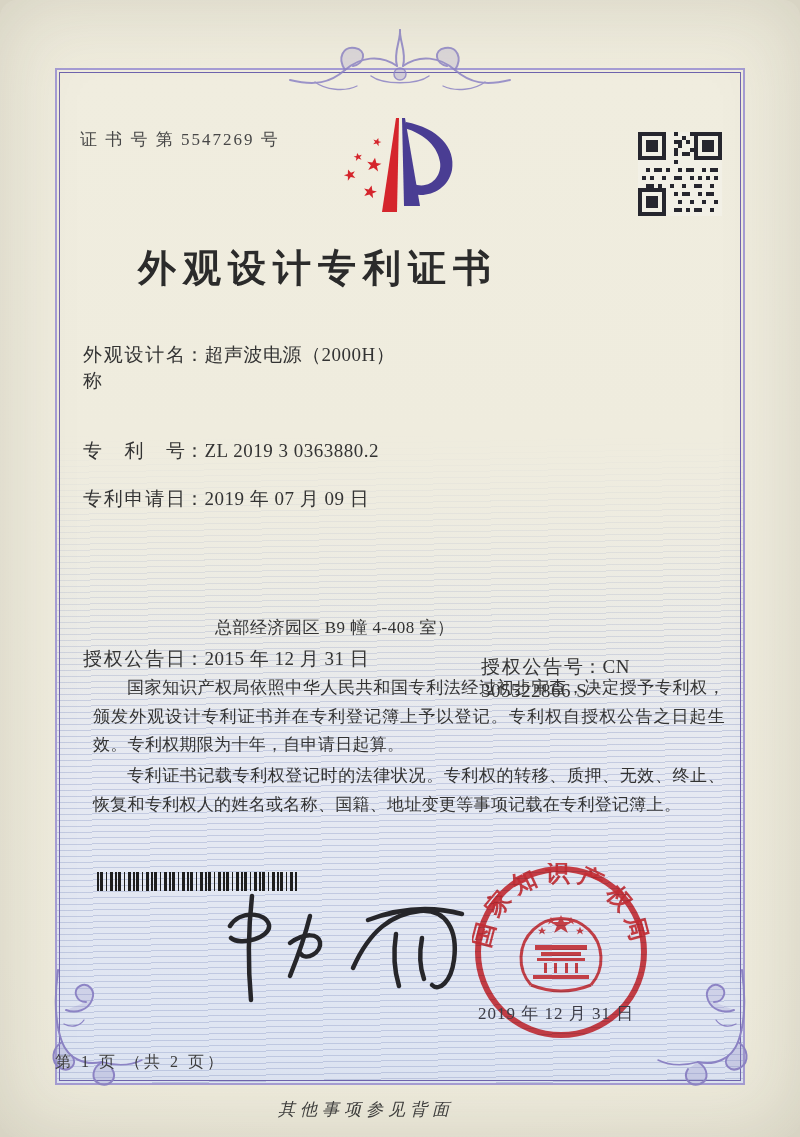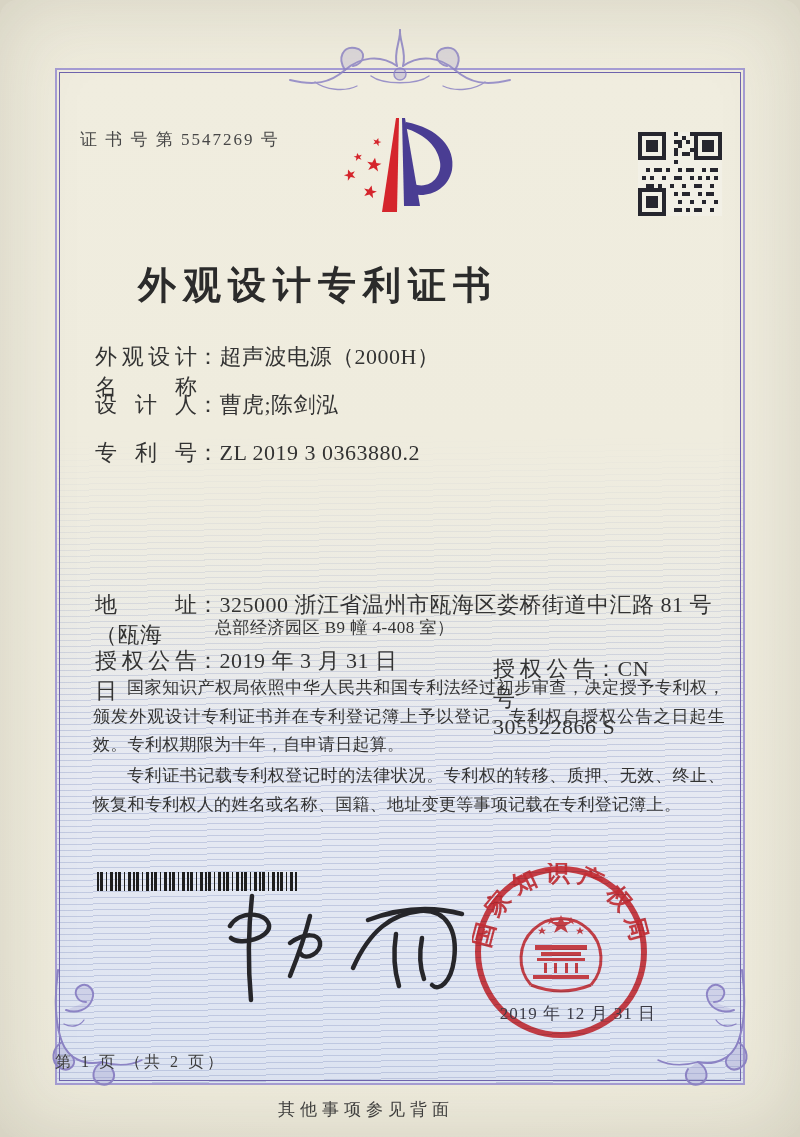--- a/index.html
+++ b/index.html
@@ -19,38 +19,38 @@
   }
   .frame{
     position:absolute;left:55px;top:68px;width:690px;height:1017px;
     border:2px solid #a59cd4;box-sizing:border-box;
   }
   .frame::before{
     content:"";position:absolute;inset:2px;border:1px solid #6f64ae;
   }
   .cert-no{position:absolute;left:80px;top:128px;font-size:17px;letter-spacing:2px;color:#474747;}
   .doc-title{position:absolute;left:0;top:243px;width:636px;text-align:center;
-    font-size:38px;font-weight:600;letter-spacing:7px;color:#2b2b2b;margin-top:17px;}
-  .row{position:absolute;left:95px;width:640px;font-size:22px;color:#333;}
+    font-size:38px;font-weight:600;letter-spacing:7px;color:#2b2b2b;}
+  .row{position:absolute;left:83px;width:640px;font-size:19px;color:#333;}
   .flabel{display:inline-block;width:102px;text-align:justify;text-align-last:justify;vertical-align:top;}
   .fvalue{letter-spacing:.5px;}
   .addr2{position:absolute;left:215px;font-size:17px;color:#333;letter-spacing:.5px;}
   .grant2{position:absolute;left:398px;top:0;margin-top:8px;}
   .para{position:absolute;left:93px;width:632px;font-size:17px;line-height:28.5px;
     text-indent:2em;color:#333;text-align:justify;letter-spacing:.3px;}
   .barcode{position:absolute;left:97px;top:872px;width:200px;height:19px;
     background:repeating-linear-gradient(90deg,#1e1e1e 0 2px,transparent 2px 3px,#1e1e1e 3px 6px,transparent 6px 9px,#1e1e1e 9px 10px,transparent 10px 13px,#1e1e1e 13px 16px,transparent 16px 18px);}
   .director{position:absolute;left:98px;top:930px;font-size:18px;color:#333;line-height:33px;letter-spacing:2px;}
   .seal{position:absolute;left:472px;top:863px;width:178px;height:178px;mix-blend-mode:multiply;opacity:.95;}
-  .seal-date{position:absolute;left:478px;top:1002px;width:178px;text-align:right;
+  .seal-date{position:absolute;left:478px;top:1002px;width:178px;text-align:left;
     font-size:17px;color:#3c3c46;letter-spacing:1px;z-index:5;}
   .page-footer{position:absolute;left:55px;top:1052px;width:622px;text-align:left;
     font-size:16px;color:#3d3d3d;letter-spacing:3px;}
   .back-note{position:absolute;left:55px;top:1098px;width:622px;text-align:center;
-    font-size:17px;color:#3e3e3e;letter-spacing:5px;}
+    font-size:17px;color:#3e3e3e;letter-spacing:5px;font-style:italic;}
   .ornament-top{position:absolute;left:285px;top:24px;width:230px;height:86px;}
   .corner-orn{position:absolute;top:968px;width:100px;height:120px;}
   .corner-orn.left{left:44px;}
   .corner-orn.right{left:656px;transform:scaleX(-1);}
   .logo{position:absolute;left:336px;top:112px;width:132px;height:116px;}
   .qr{position:absolute;left:638px;top:132px;width:84px;height:84px;}
   .signature{position:absolute;left:218px;top:888px;width:255px;height:118px;}
 </style>
 </head>
 <body>
@@ -125,32 +125,29 @@
         <rect x="8" y="64" width="12" height="12"></rect>
       <path d="M36,0h4v4h-4z M52,0h4v4h-4z M44,4h4v4h-4z M36,8h8v4h-8z M48,8h4v4h-4z M40,12h4v4h-4z M52,16h4v4h-4z M36,16h4v8h-4z M44,20h8v4h-8z M36,28h4v4h-4z M8,36h4v4h-4z M16,36h8v4h-8z M28,36h4v4h-4z M40,36h4v4h-4z M48,36h8v4h-8z M64,36h4v4h-4z M72,36h8v4h-8z M4,44h4v4h-4z M12,44h4v4h-4z M24,44h4v4h-4z M36,44h8v4h-8z M52,44h4v4h-4z M60,44h4v4h-4z M68,44h4v4h-4z M76,44h4v4h-4z M8,52h8v4h-8z M20,52h4v4h-4z M32,52h4v4h-4z M44,52h4v4h-4z M56,52h8v4h-8z M72,52h4v4h-4z M36,60h4v4h-4z M44,60h8v4h-8z M60,60h4v4h-4z M68,60h8v4h-8z M40,68h4v4h-4z M52,68h4v4h-4z M64,68h4v4h-4z M76,68h4v4h-4z M36,76h8v4h-8z M48,76h4v4h-4z M56,76h8v4h-8z M72,76h4v4h-4z"></path>
     </g>
   </svg>
 
   <div class="doc-title">外观设计专利证书</div>
 
   <div class="row" style="top:342px">
     <span class="flabel">外观设计名称</span><span class="fvalue">：超声波电源（2000H）</span>
   </div>
-  <div class="row" style="top:390px">
-    <span class="flabel">设计人</span><span class="fvalue">：曹虎;陈剑泓</span>
-  </div>
   <div class="row" style="top:438px">
     <span class="flabel">专利号</span><span class="fvalue">：ZL 2019 3 0363880.2</span>
   </div>
-  <div class="row" style="top:590px">
-    <span class="flabel">地址</span><span class="fvalue">：325000 浙江省温州市瓯海区娄桥街道中汇路 81 号（瓯海</span>
+  <div class="row" style="top:486px">
+    <span class="flabel">专利申请日</span><span class="fvalue">：2019 年 07 月 09 日</span>
   </div>
   <div class="addr2" style="top:616px">总部经济园区 B9 幢 4-408 室）</div>
   <div class="row" style="top:646px">
-    <span class="flabel">授权公告日</span><span class="fvalue">：2019 年 3 月 31 日</span>
+    <span class="flabel">授权公告日</span><span class="fvalue">：2015 年 12 月 31 日</span>
     <span class="grant2">
       <span class="flabel">授权公告号</span><span class="fvalue">：CN 305522866 S</span>
     </span>
   </div>
 
   <div class="para" style="top:674px">国家知识产权局依照中华人民共和国专利法经过初步审查，决定授予专利权，颁发外观设计专利证书并在专利登记簿上予以登记。专利权自授权公告之日起生效。专利权期限为十年，自申请日起算。</div>
   <div class="para" style="top:762px">专利证书记载专利权登记时的法律状况。专利权的转移、质押、无效、终止、恢复和专利权人的姓名或名称、国籍、地址变更等事项记载在专利登记簿上。</div>
 
   <div class="barcode"></div>
 

